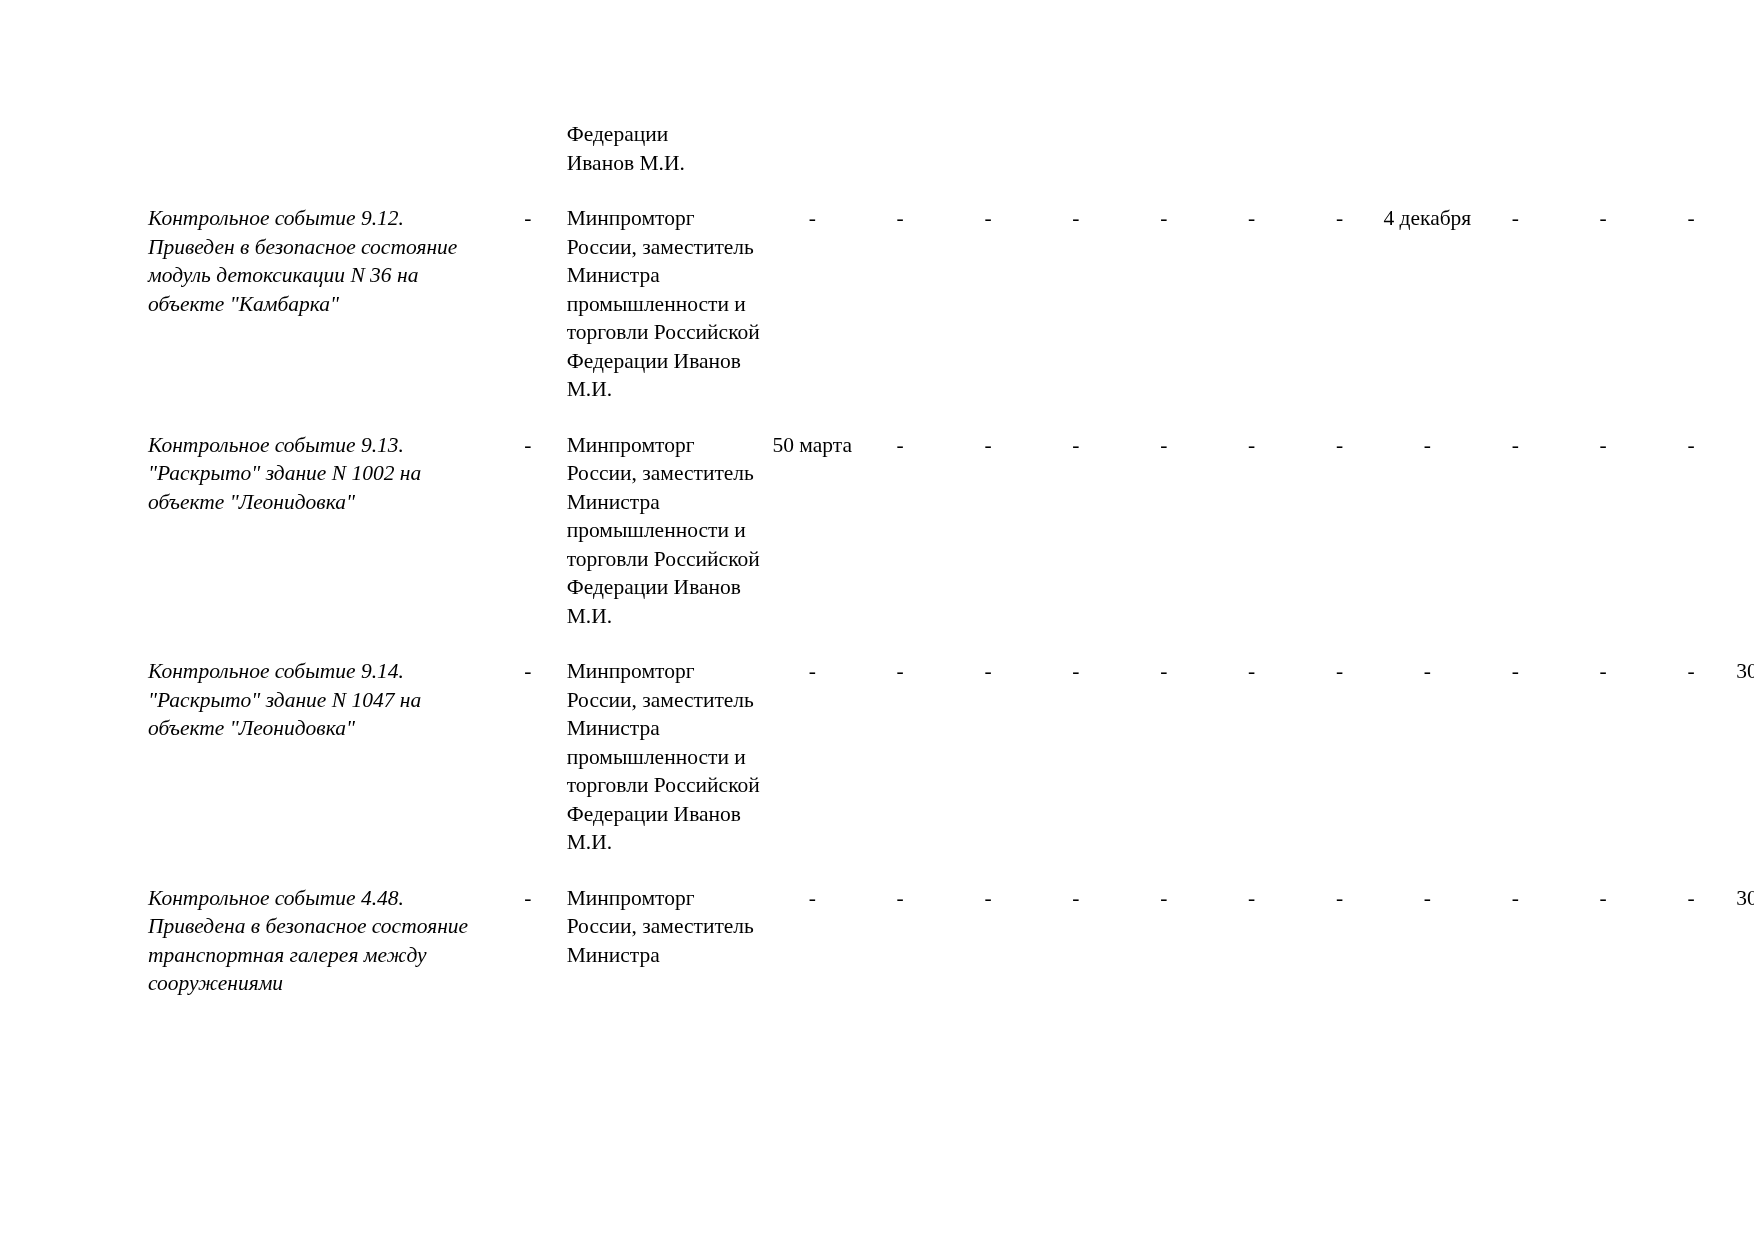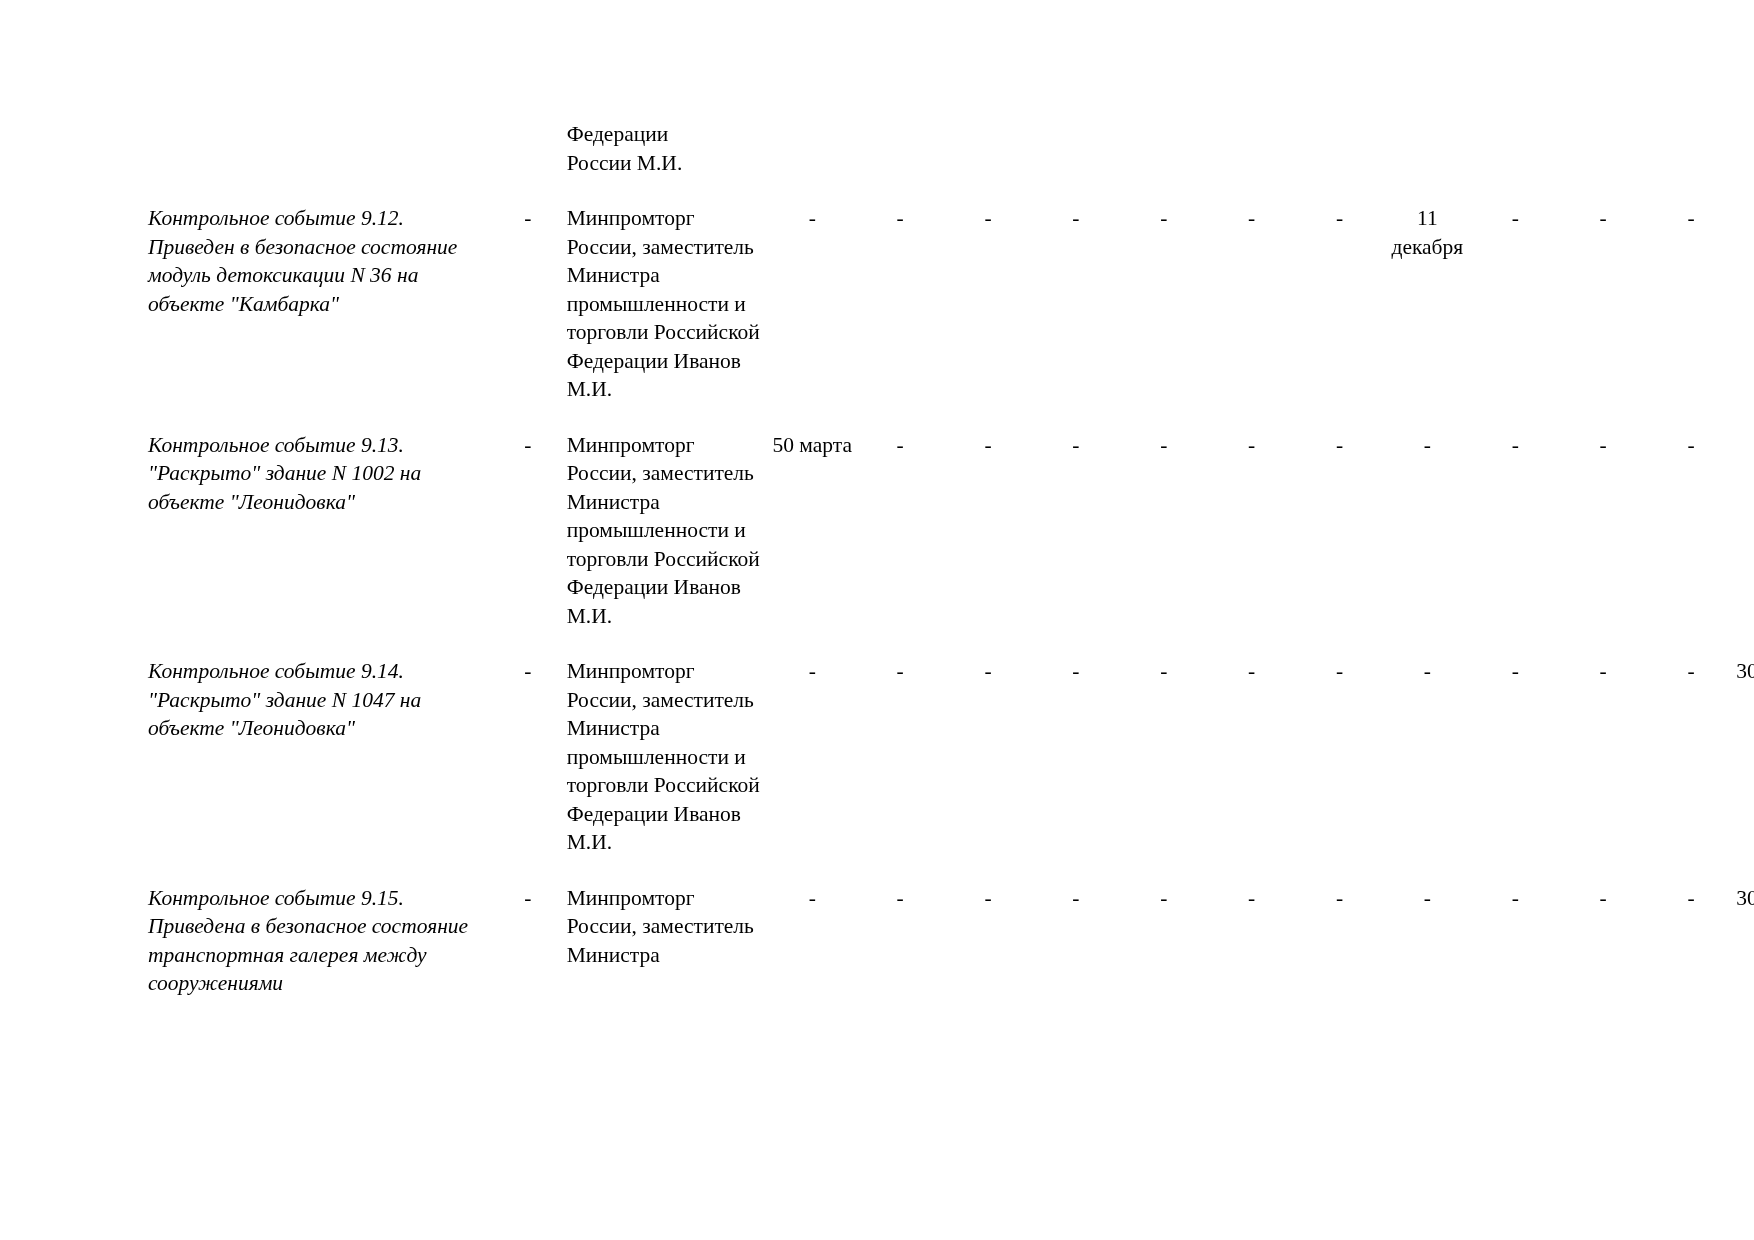--- a/index.html
+++ b/index.html
@@ -82,40 +82,40 @@
         <col class="c-m">
         <col class="c-last">
     </colgroup>
     <tbody>
 
       <tr>
         <td class="name-cell"></td>
         <td class="center"></td>
         <td class="continued-cell">
           <div>Федерации</div>
-          <div>России М.И.</div>
+          <div>Иванов М.И.</div>
         </td>
         <td colspan="12"></td>
       </tr>
       <tr class="spacer-row">
           <td colspan="15"></td>
         </tr>
 
       <tr>
         <td class="name-cell">Контрольное событие 9.12. Приведен в безопасное состояние модуль детоксикации N 36 на объекте "Камбарка"</td>
         <td class="center">-</td>
         <td>Минпромторг России, заместитель Министра промышленности и торговли Российской Федерации Иванов М.И.</td>
         <td class="month">-</td>
         <td class="month">-</td>
         <td class="month">-</td>
         <td class="month">-</td>
         <td class="month">-</td>
         <td class="month">-</td>
         <td class="month">-</td>
-        <td class="month">11 декабря</td>
+        <td class="month">4 декабря</td>
         <td class="month">-</td>
         <td class="month">-</td>
         <td class="month">-</td>
         <td class="month">-</td>
       </tr>
       <tr class="spacer-row">
           <td colspan="15"></td>
         </tr>
 
       <tr>
@@ -154,21 +154,21 @@
         <td class="month">-</td>
         <td class="month">-</td>
         <td class="month">-</td>
         <td class="month">30 ноября</td>
       </tr>
       <tr class="spacer-row">
           <td colspan="15"></td>
         </tr>
 
       <tr>
-        <td class="name-cell">Контрольное событие 9.15. Приведена в безопасное состояние транспортная галерея между сооружениями</td>
+        <td class="name-cell">Контрольное событие 4.48. Приведена в безопасное состояние транспортная галерея между сооружениями</td>
         <td class="center">-</td>
         <td>Минпромторг России, заместитель Министра</td>
         <td class="month">-</td>
         <td class="month">-</td>
         <td class="month">-</td>
         <td class="month">-</td>
         <td class="month">-</td>
         <td class="month">-</td>
         <td class="month">-</td>
         <td class="month">-</td>

